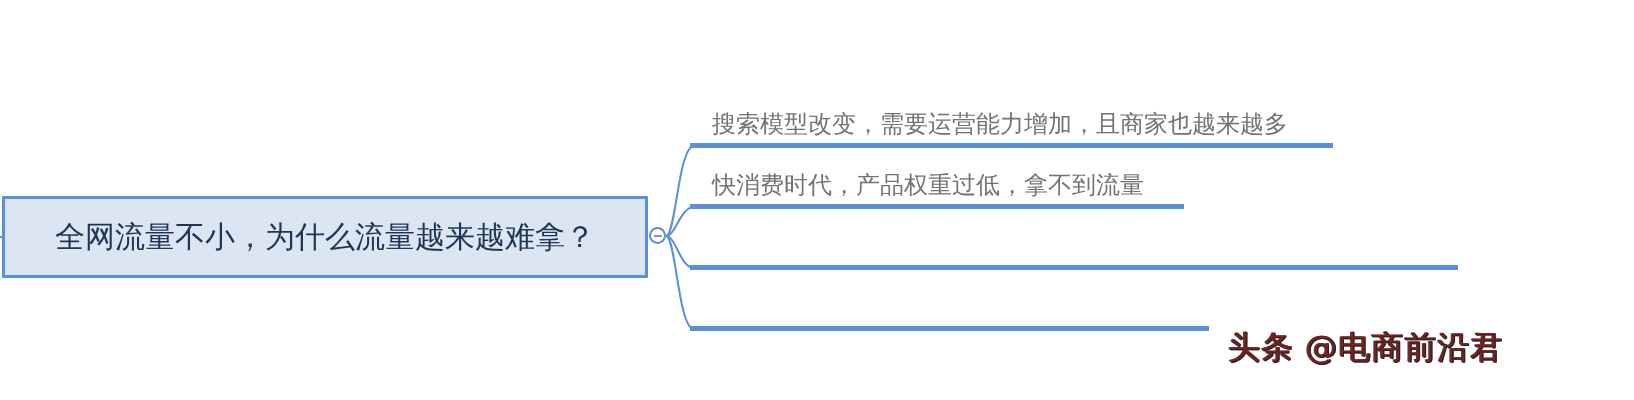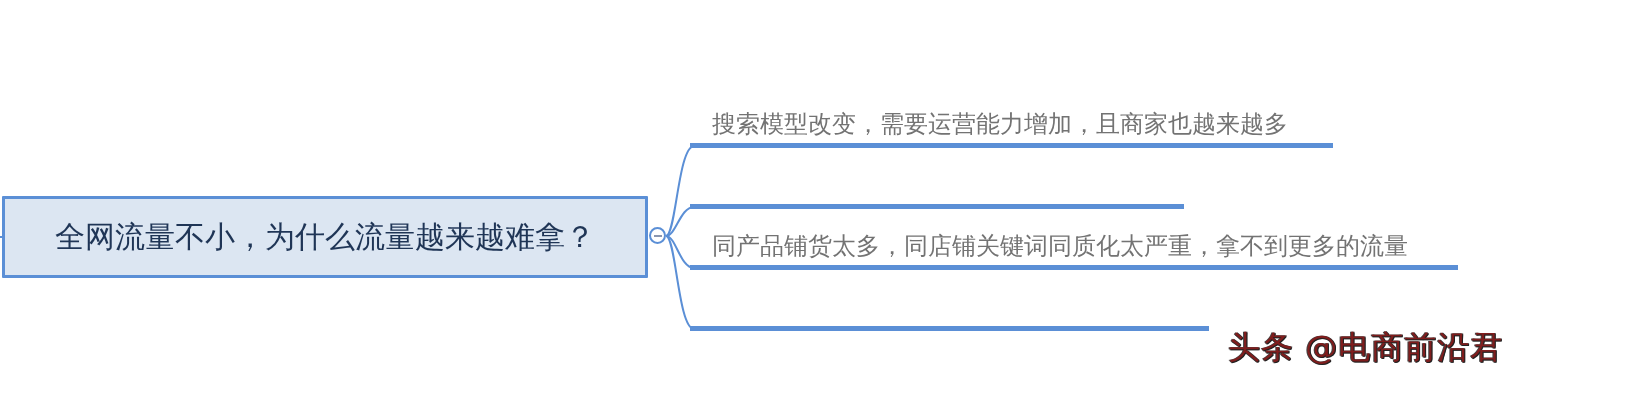--- a/index.html
+++ b/index.html
@@ -54,25 +54,25 @@
       <path d="M666 236 C 676 236, 678 328, 694 329"></path>
     </g>
   </svg>
 
   <div class="branch" style="top:86px;width:643px;">
     <span class="label">搜索模型改变，需要运营能力增加，且商家也越来越多</span>
     <div class="underline" style="width:643px;"></div>
   </div>
 
   <div class="branch" style="top:147px;width:494px;">
+    <span class="label">快消费时代，产品权重过低，拿不到流量</span>
     <div class="underline" style="width:494px;"></div>
   </div>
 
   <div class="branch" style="top:208px;width:768px;">
-    <span class="label">同产品铺货太多，同店铺关键词同质化太严重，拿不到更多的流量</span>
     <div class="underline" style="width:768px;"></div>
   </div>
 
   <div class="branch" style="top:269px;width:519px;">
     <div class="underline" style="width:519px;"></div>
   </div>
 
   <div class="watermark">头条 @电商前沿君</div>
 </div>
 

